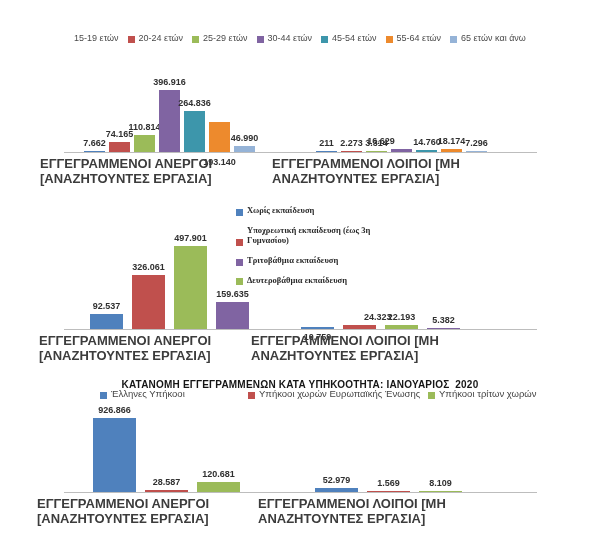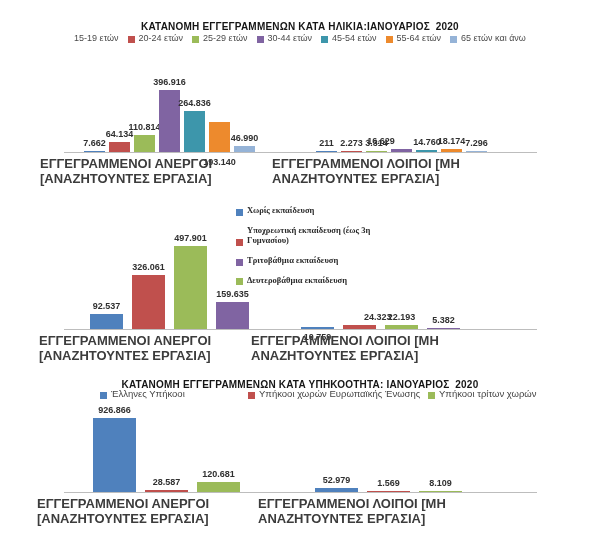--- a/index.html
+++ b/index.html
@@ -21,21 +21,20 @@
   .legend-item{display:flex;align-items:flex-end;white-space:nowrap;}
   .legend-col .legend-item{white-space:normal;line-height:1.25;}
   .swatch{display:inline-block;width:7px;height:7px;margin-right:4px;flex:0 0 auto;margin-top:1px;}
 </style>
 </head>
 <body>
 
 <div class="page">
 
   <section class="chart-layer">
-    <h2 class="title" style="top:13px">ΚΑΤΑΝΟΜΗ ΕΓΓΕΓΡΑΜΜΕΝΩΝ ΚΑΤΑ ΗΛΙΚΙΑ:ΙΑΝΟΥΑΡΙΟΣ  2020</h2>
     <div class="legend-row" style="top:33px">
         <div class="legend-item">
           <div style="display: inline;">15-19 ετών</div>
         </div>
         <div class="legend-item">
           <div class="swatch" style="background: rgb(192, 80, 77);"></div>
           <div style="display: inline;">20-24 ετών</div>
         </div>
         <div class="legend-item">
           <div class="swatch" style="background: rgb(155, 187, 89);"></div>
@@ -56,21 +55,21 @@
         <div class="legend-item">
           <div class="swatch" style="background: rgb(149, 179, 215);"></div>
           <div style="display: inline;">65 ετών και άνω</div>
         </div>
       </div>
     <div>
         <div class="axis-line" style="left: 64px; top: 152px; width: 473px;"></div>
         <div class="bar" style="left: 84px; width: 21px; top: 151px; height: 1px; background: rgb(79, 129, 189);"></div>
         <div class="dlabel" style="left: 62.5px; top: 138px;">7.662</div>
         <div class="bar" style="left: 109px; width: 21px; top: 142px; height: 10px; background: rgb(192, 80, 77);"></div>
-        <div class="dlabel" style="left: 87.5px; top: 129px;">64.134</div>
+        <div class="dlabel" style="left: 87.5px; top: 129px;">74.165</div>
         <div class="bar" style="left: 134px; width: 21px; top: 135px; height: 17px; background: rgb(155, 187, 89);"></div>
         <div class="dlabel" style="left: 112.5px; top: 122px;">110.814</div>
         <div class="bar" style="left: 159px; width: 21px; top: 90px; height: 62px; background: rgb(128, 100, 162);"></div>
         <div class="dlabel" style="left: 137.5px; top: 77px;">396.916</div>
         <div class="bar" style="left: 184px; width: 21px; top: 111px; height: 41px; background: rgb(61, 150, 171);"></div>
         <div class="dlabel" style="left: 162.5px; top: 98px;">264.836</div>
         <div class="bar" style="left: 209px; width: 21px; top: 122px; height: 30px; background: rgb(237, 138, 45);"></div>
         <div class="dlabel" style="left: 187.5px; top: 117px; margin-top: 40px;">193.140</div>
         <div class="bar" style="left: 234px; width: 21px; top: 146px; height: 6px; background: rgb(149, 179, 215);"></div>
         <div class="dlabel" style="left: 212.5px; top: 133px;">46.990</div>

